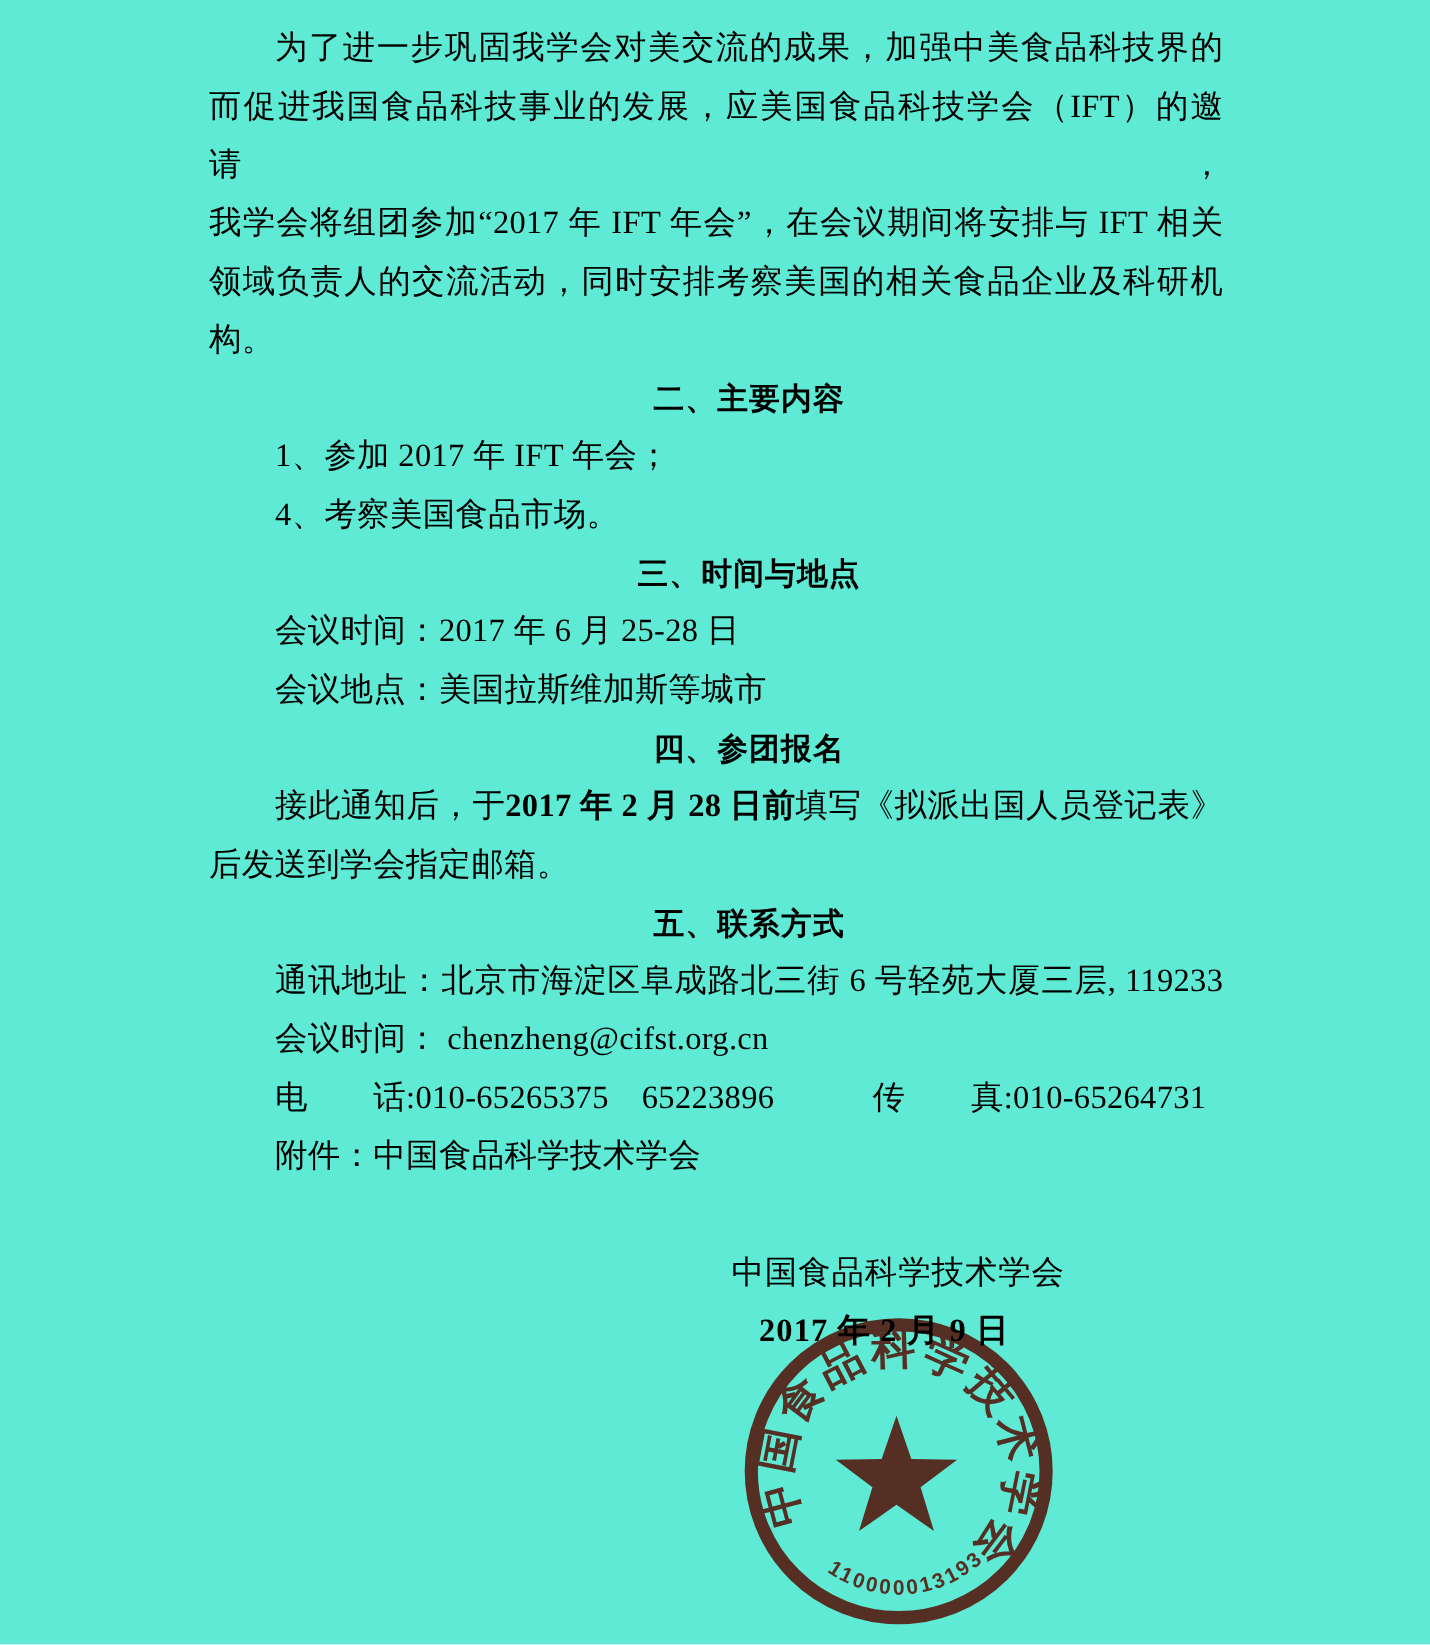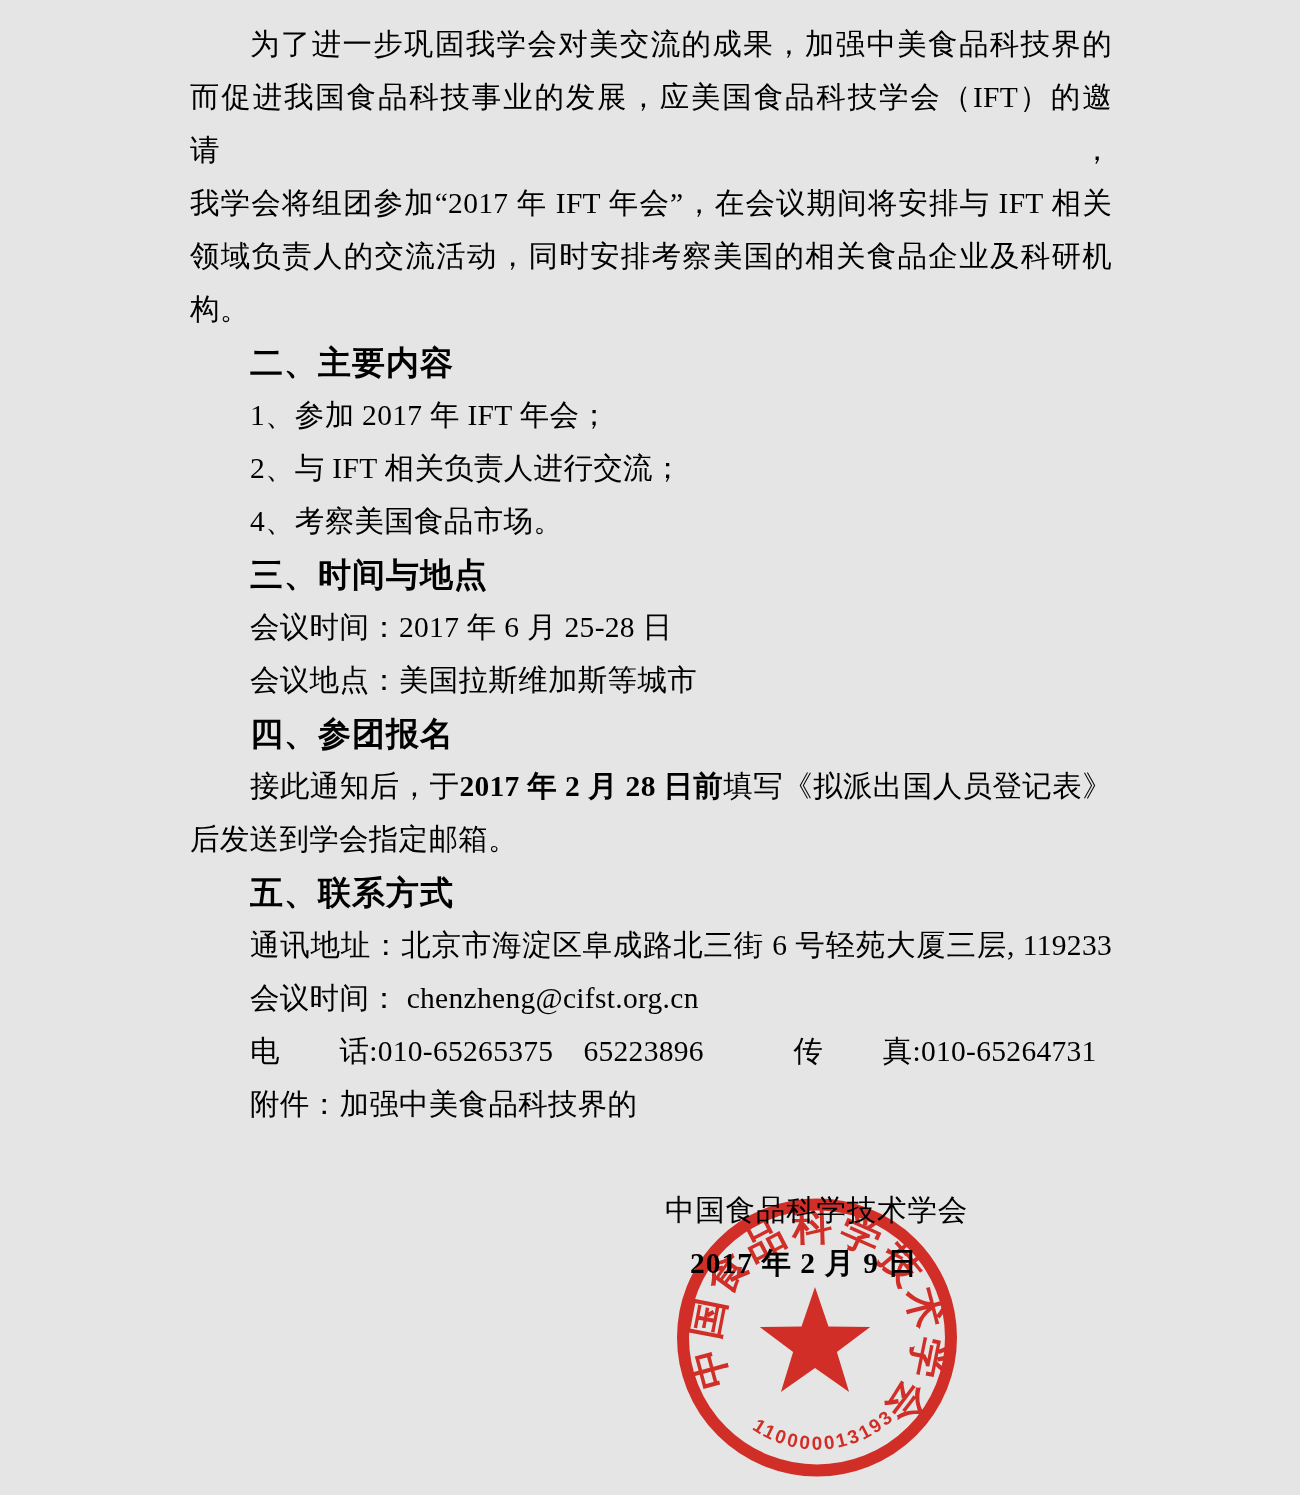--- a/index.html
+++ b/index.html
@@ -1,35 +1,35 @@
 <!DOCTYPE html>
 <html style="--seal-color: #e8231a;"><head>
 <meta charset="utf-8">
 <style>
   html,body{margin:0;padding:0;background:#ffffff;}
   .page{
     position:relative;
     width:1300px;height:1495px;
-    background:#e5e5e5;
+    background:#5eead4;
     color:#000;
     font-family:"Liberation Serif","DejaVu Serif",serif;
     overflow:hidden;
   }
   .textblock{
     position:absolute;left:190px;top:18px;width:922px;
   }
   .ln{
     min-height:53px;line-height:53px;font-size:29.5px;
     letter-spacing:0.3px;
   }
   .ind{padding-left:60px;}
   .just{text-align:justify;text-align-last:justify;text-justify:inter-ideograph;}
   .hd{
     font-family:"Liberation Sans","DejaVu Sans",sans-serif;
-    font-weight:bold;font-size:33px;letter-spacing:1px;
+    font-weight:bold;font-size:28px;letter-spacing:1px;text-align:center;
   }
   .b{font-weight:bold;}
   .spacer{height:53px;}
   .sig-org{padding-left:475px;letter-spacing:0.8px;}
   .sig-date{padding-left:500px;font-weight:bold;letter-spacing:1px;}
   .seal{
     position:absolute;left:650px;top:1180px;width:334px;height:322px;
     color:var(--seal-color,#e8231a);
     mix-blend-mode:multiply;
     opacity:0.93;
@@ -42,36 +42,35 @@
 
   <div class="textblock">
     <div class="ln ind just">为了进一步巩固我学会对美交流的成果，加强中美食品科技界的</div>
     <div class="ln just">而促进我国食品科技事业的发展，应美国食品科技学会（IFT）的邀请，</div>
     <div class="ln just">我学会将组团参加“2017 年 IFT 年会”，在会议期间将安排与 IFT 相关</div>
     <div class="ln just">领域负责人的交流活动，同时安排考察美国的相关食品企业及科研机</div>
     <div class="ln">构。</div>
 
     <div class="ln ind hd">二、主要内容</div>
     <div class="ln ind">1、参加 2017 年 IFT 年会；</div>
-    <div class="ln ind">2、与 IFT 相关负责人进行交流；</div>
     <div class="ln ind">4、考察美国食品市场。</div>
 
     <div class="ln ind hd">三、时间与地点</div>
     <div class="ln ind">会议时间：2017 年 6 月 25-28 日</div>
     <div class="ln ind">会议地点：美国拉斯维加斯等城市</div>
 
     <div class="ln ind hd">四、参团报名</div>
     <div class="ln ind just"><span>接此通知后，于</span><span class="b">2017 年 2 月 28 日前</span><span>填写《拟派出国人员登记表》</span></div>
     <div class="ln">后发送到学会指定邮箱。</div>
 
     <div class="ln ind hd">五、联系方式</div>
     <div class="ln ind just">通讯地址：北京市海淀区阜成路北三街 6 号轻苑大厦三层, 119233</div>
     <div class="ln ind">会议时间： chenzheng@cifst.org.cn</div>
     <div class="ln ind">电  话:010-65265375  65223896   传  真:010-65264731</div>
-    <div class="ln ind">附件：加强中美食品科技界的</div>
+    <div class="ln ind">附件：中国食品科学技术学会</div>
 
     <div class="ln spacer"></div>
     <div class="ln sig-org">中国食品科学技术学会</div>
     <div class="ln sig-date">2017 年 2 月 9 日</div>
   </div>
 
   <svg class="seal" viewBox="650 1180 334 322" xmlns="http://www.w3.org/2000/svg">
     <defs>
       <path id="arcTop" d="M 732.6 1386.5 A 98 98 0 1 1 880.5 1412.5" fill="none"></path>
       <path id="arcBot" d="M 738 1417 A 112 112 0 0 0 896 1417" fill="none"></path>

